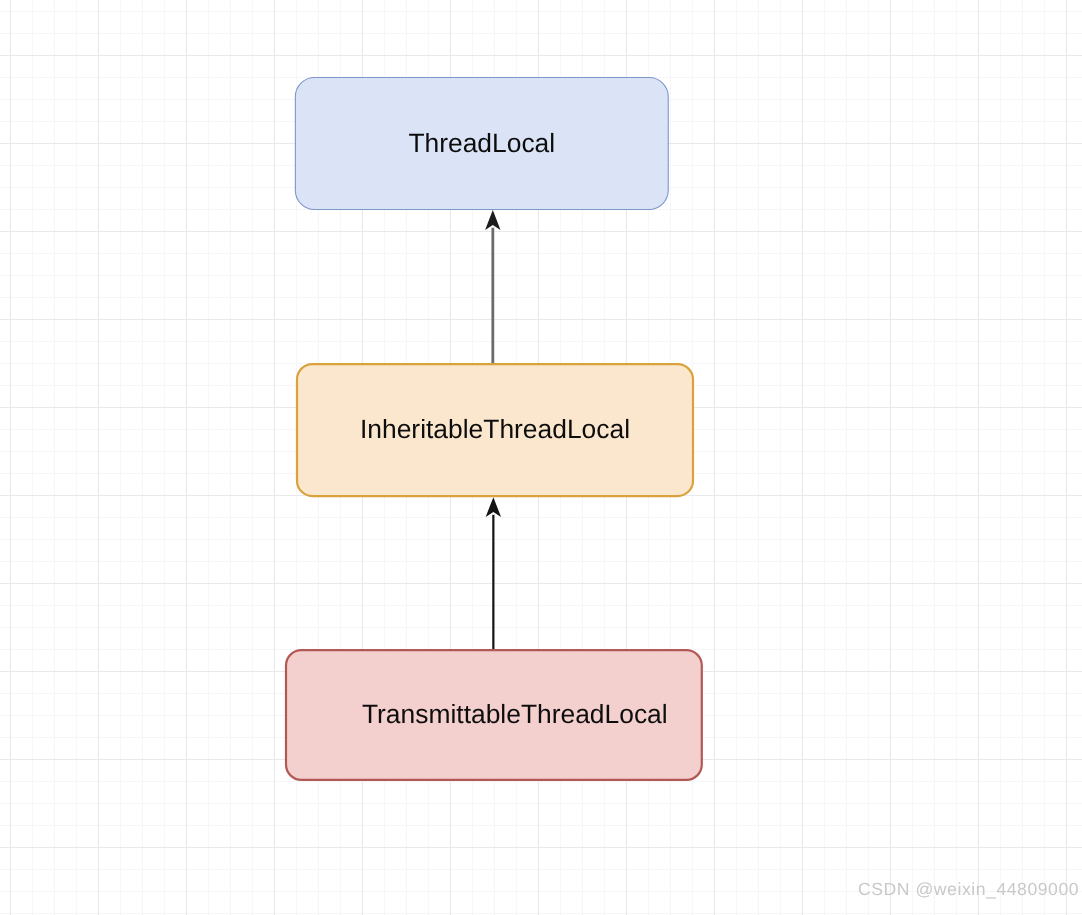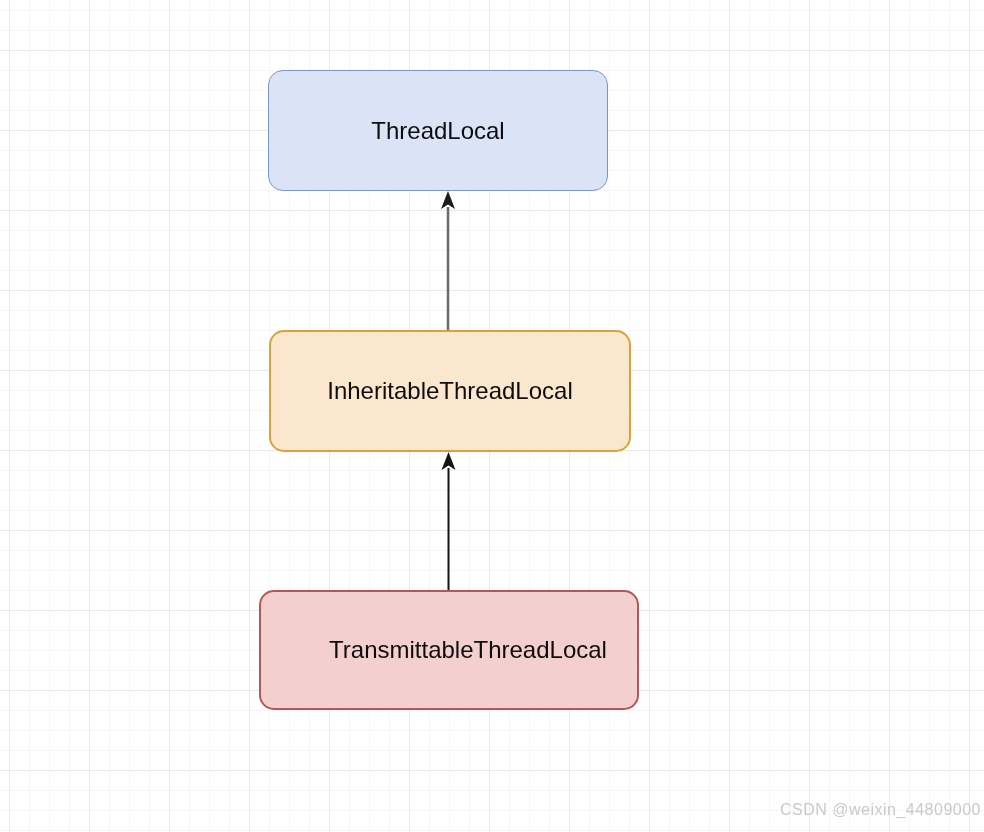--- a/index.html
+++ b/index.html
@@ -76,21 +76,21 @@
       <line x1="448" y1="330" x2="448" y2="207" stroke-width="2.5" style="stroke: rgb(107, 107, 107);"></line>
       <path d="M 448 191 L 441 209 L 448 204.5 L 455 209 Z" style="fill: rgb(28, 28, 28);"></path>
     </g>
 
     <g>
       <line x1="448.5" y1="590" x2="448.5" y2="468" stroke-width="2" style="stroke: rgb(20, 20, 20);"></line>
       <path d="M 448.5 452 L 441.5 470 L 448.5 465.5 L 455.5 470 Z" style="fill: rgb(20, 20, 20);"></path>
     </g>
   </svg>
 
-  <div class="node node-threadlocal" style="background-color: rgb(219, 228, 246); border-color: rgb(124, 150, 201);">
+  <div class="node node-threadlocal" style="background-color: rgb(219, 228, 246); border-color: rgb(124, 150, 201); border-radius: 18px;">
     <span>ThreadLocal</span>
   </div>
 
   <div class="node node-inheritable" style="background-color: rgb(251, 231, 205); border-color: rgb(217, 162, 60);">
     <span>InheritableThreadLocal</span>
   </div>
 
   <div class="node node-transmittable" style="background-color: rgb(243, 207, 206); border-color: rgb(179, 89, 85); padding-left: 38px;">
     <span>TransmittableThreadLocal</span>
   </div>

